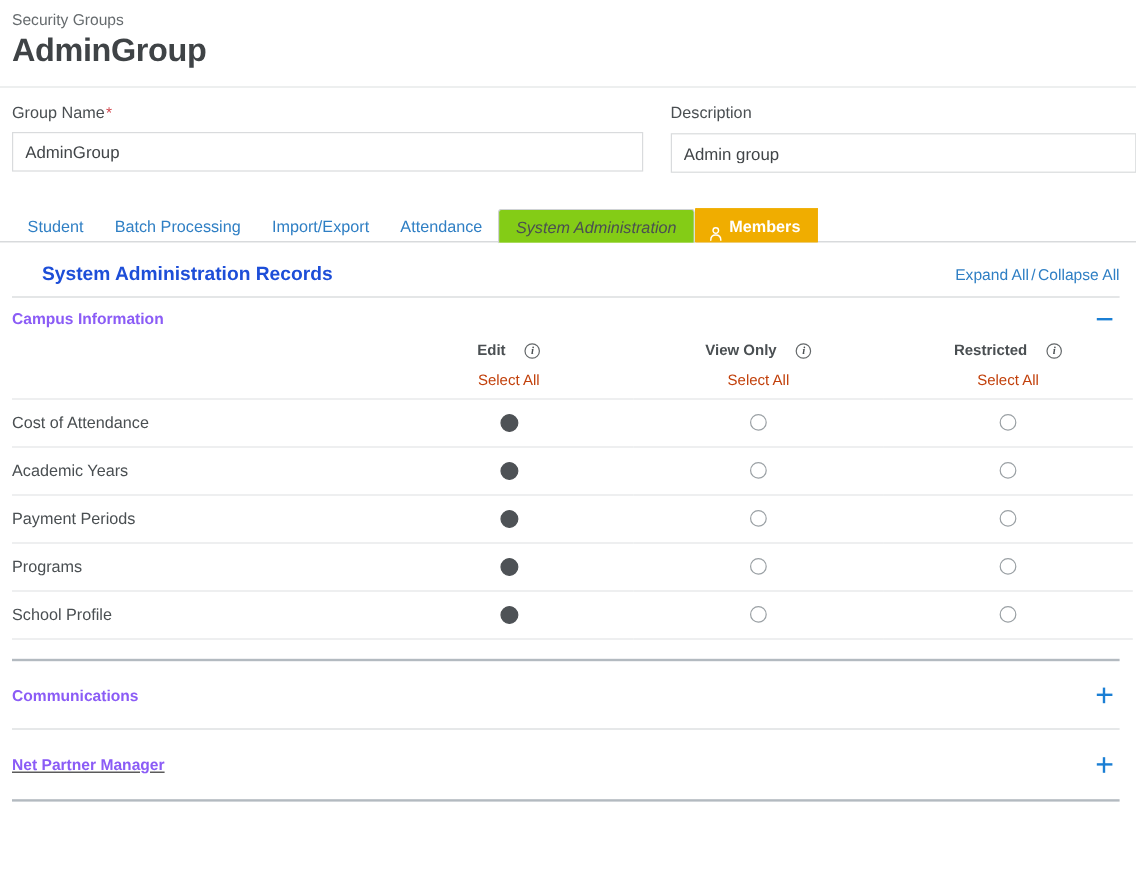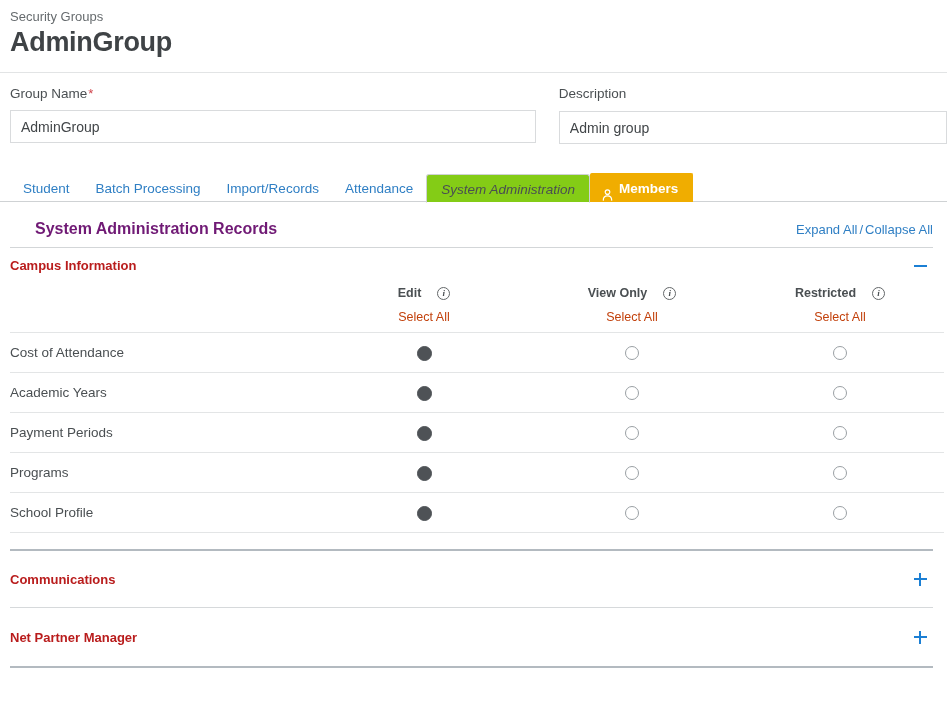--- a/index.html
+++ b/index.html
@@ -125,39 +125,39 @@
     display: flex;
     align-items: baseline;
     justify-content: space-between;
     padding: 18px 0 9px 0;
     border-bottom: 1px solid #d3d6d8;
     margin: 0 0 0 0;
   }
   .panel-title {
     font-size: 16px;
     font-weight: bold;
-    color: #701a75;
+    color: #1d4ed8;
     padding-left: 25px;
   }
   .panel-links { font-size: 13px; color: #2f7fc4; }
   .panel-links a { color: #2f7fc4; text-decoration: none; cursor: pointer; }
   .panel-links .sep { color: #2f7fc4; margin: 0 2px; }
 
   
   .section-head {
     display: flex;
     align-items: center;
     justify-content: space-between;
     height: 35px;
     padding: 0 2px 0 0;
   }
   .section-name {
     font-size: 13px;
     font-weight: bold;
-    color: #b91c1c;
+    color: #8b5cf6;
   }
   .toggle-icon {
     width: 22px; height: 22px;
     display: flex; align-items: center; justify-content: center;
     cursor: pointer;
   }
   .minus-glyph {
     display: block;
     width: 13px; height: 2px;
     background: #1b7fd4;
@@ -283,21 +283,21 @@
     <div class="field-label">Description</div>
     <input class="field-input" type="text" value="Admin group" style="">
   </div>
 
 </div>
 
 <div class="tabs-wrap">
   <div class="tabs">
     <div class="tab">Student</div>
     <div class="tab">Batch Processing</div>
-    <div class="tab">Import/Records</div>
+    <div class="tab">Import/Export</div>
     <div class="tab">Attendance</div>
     <div class="tab active">System Administration</div>
     <div class="tab members">
       <span class="person-icon">
         <svg viewBox="0 0 11 12" width="11" height="12" aria-hidden="true">
           <circle cx="5.5" cy="3.1" r="2.3" fill="none" stroke="#ffffff" stroke-width="1.2"></circle>
           <path d="M1.3 11.2 C1.3 8.2 3.2 6.9 5.5 6.9 C7.8 6.9 9.7 8.2 9.7 11.2" fill="none" stroke="#ffffff" stroke-width="1.2" stroke-linecap="round"></path>
         </svg>
       </span>
       <span>Members</span>
@@ -392,21 +392,21 @@
   <div class="section-divider-thick"></div>
 
   <div class="section-head" style="height:56px;">
     <div class="section-name">Communications</div>
     <div class="toggle-icon">
       <span class="plus-glyph"></span>
     </div>
   </div>
   <div class="section-divider-thin"></div>
 
-  <div class="section-head" style="height:58px;">
+  <div class="section-head" style="height:58px;text-decoration:underline;">
     <div class="section-name">Net Partner Manager</div>
     <div class="toggle-icon">
       <span class="plus-glyph"></span>
     </div>
   </div>
   <div class="section-divider-thick" style="margin-top:0;"></div>
 
 </div>
 
 </body></html>

